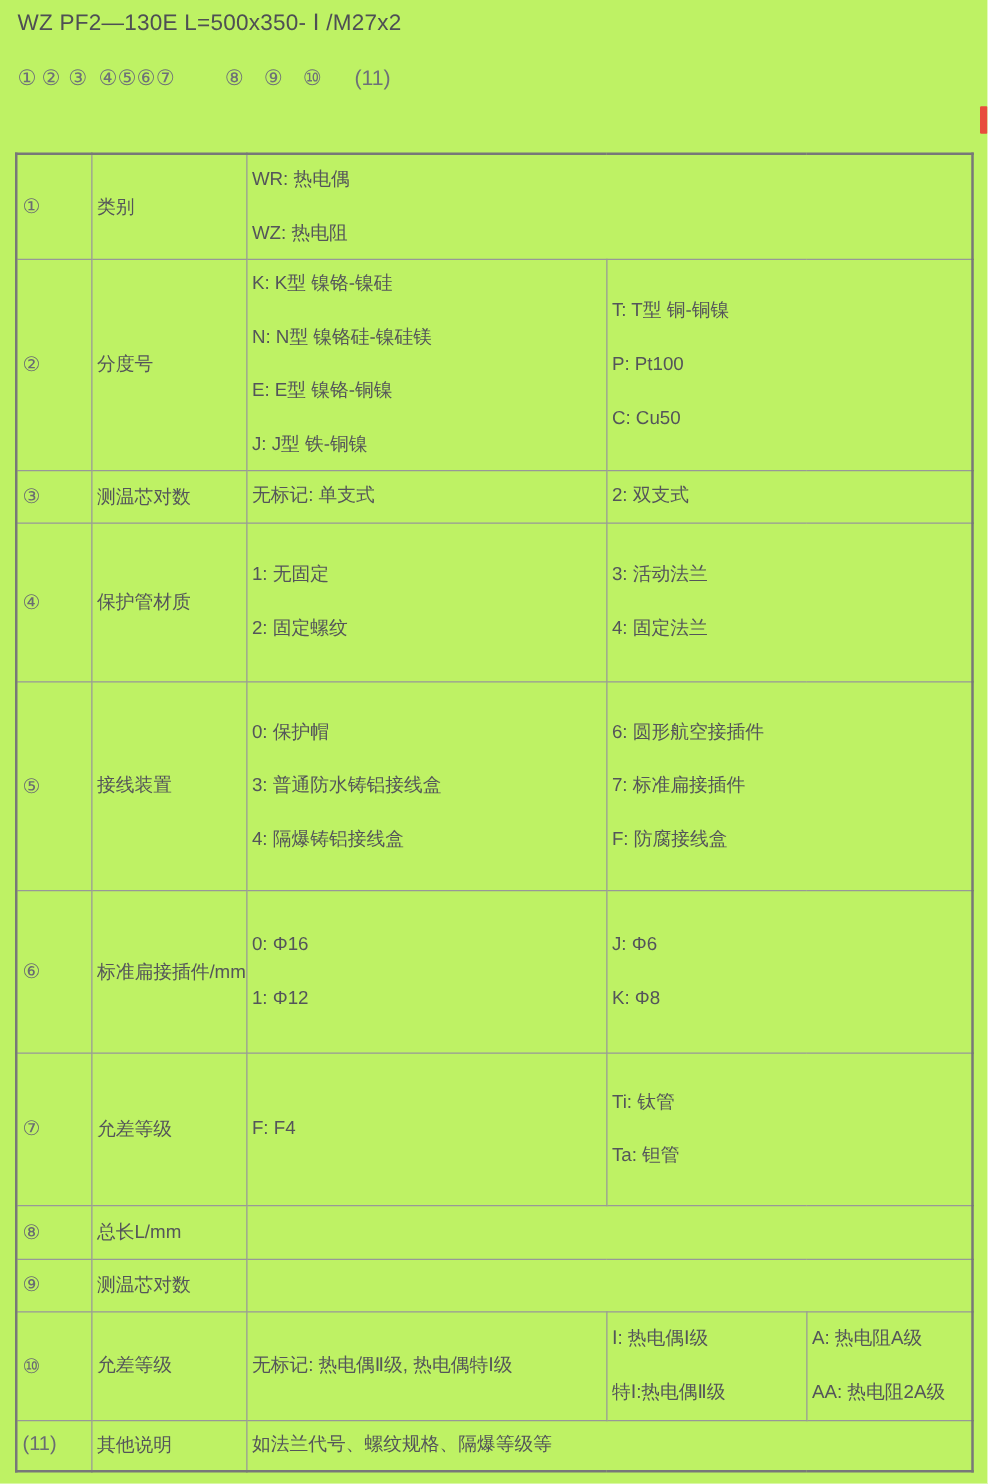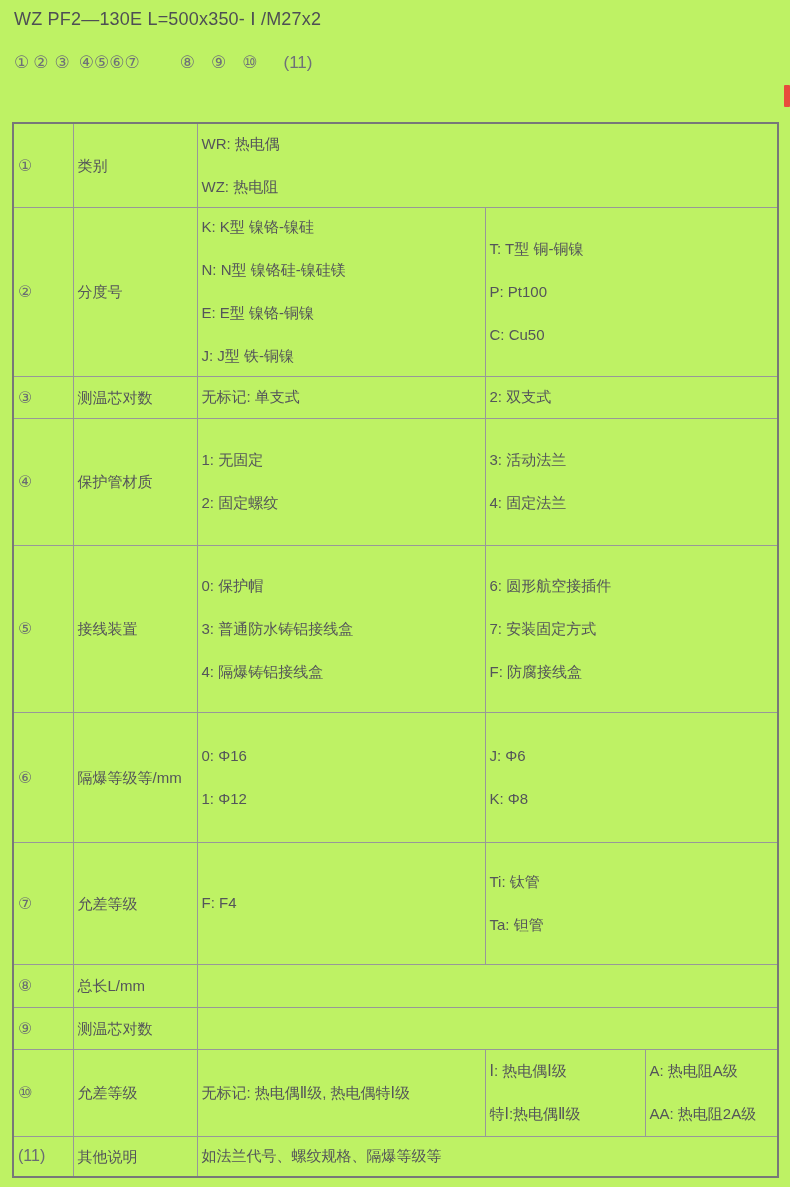--- a/index.html
+++ b/index.html
@@ -186,29 +186,29 @@
             <td>
               <div class="lines">
                 <div class="line">0: 保护帽</div>
                 <div class="line">3: 普通防水铸铝接线盒</div>
                 <div class="line">4: 隔爆铸铝接线盒</div>
               </div>
             </td>
             <td colspan="2">
               <div class="lines">
                 <div class="line">6: 圆形航空接插件</div>
-                <div class="line">7: 安装固定方式</div>
+                <div class="line">7: 标准扁接插件</div>
                 <div class="line">F: 防腐接线盒</div>
               </div>
             </td>
           </tr>
           <tr style="height: 130px;">
             <td class="num-cell">⑥</td>
             <td>
-              <div class="label-text">隔爆等级等/mm</div>
+              <div class="label-text">标准扁接插件/mm</div>
             </td>
             <td>
               <div class="lines">
                 <div class="line">0: Φ16</div>
                 <div class="line">1: Φ12</div>
               </div>
             </td>
             <td colspan="2">
               <div class="lines">
                 <div class="line">J: Φ6</div>

